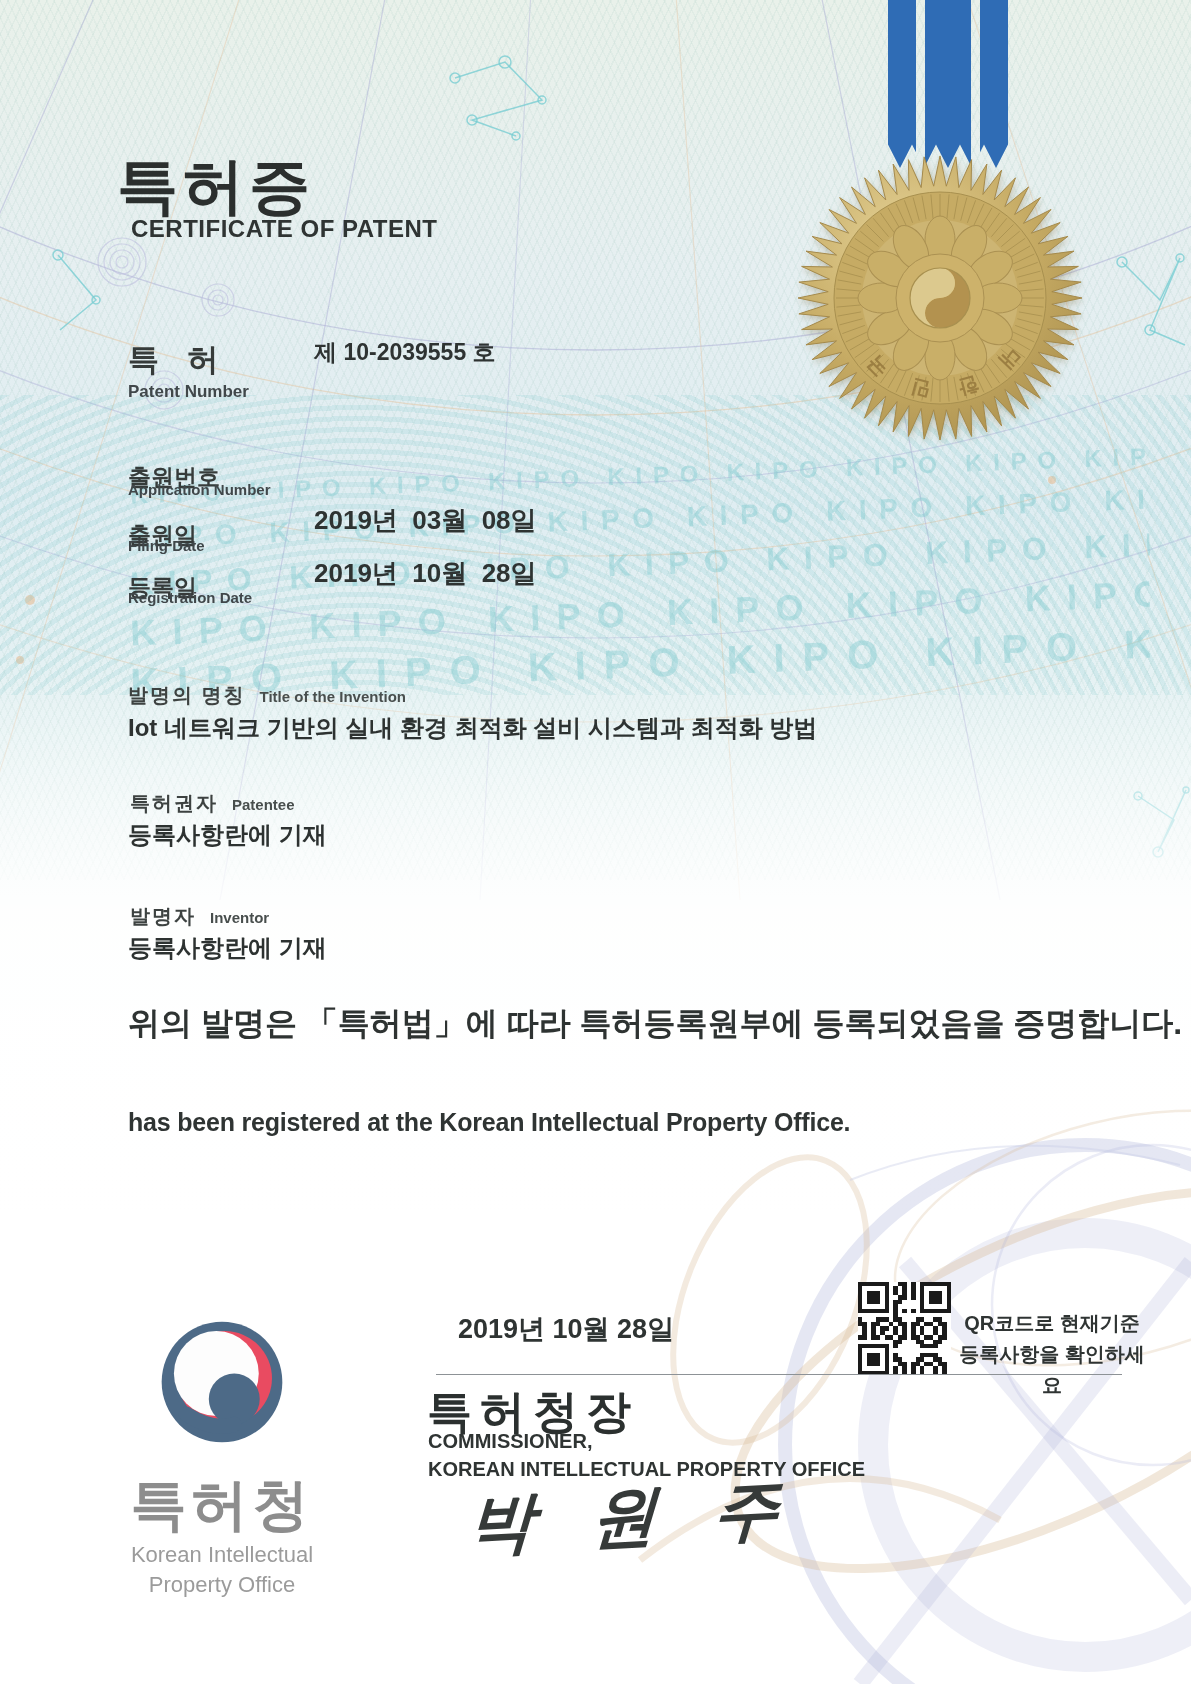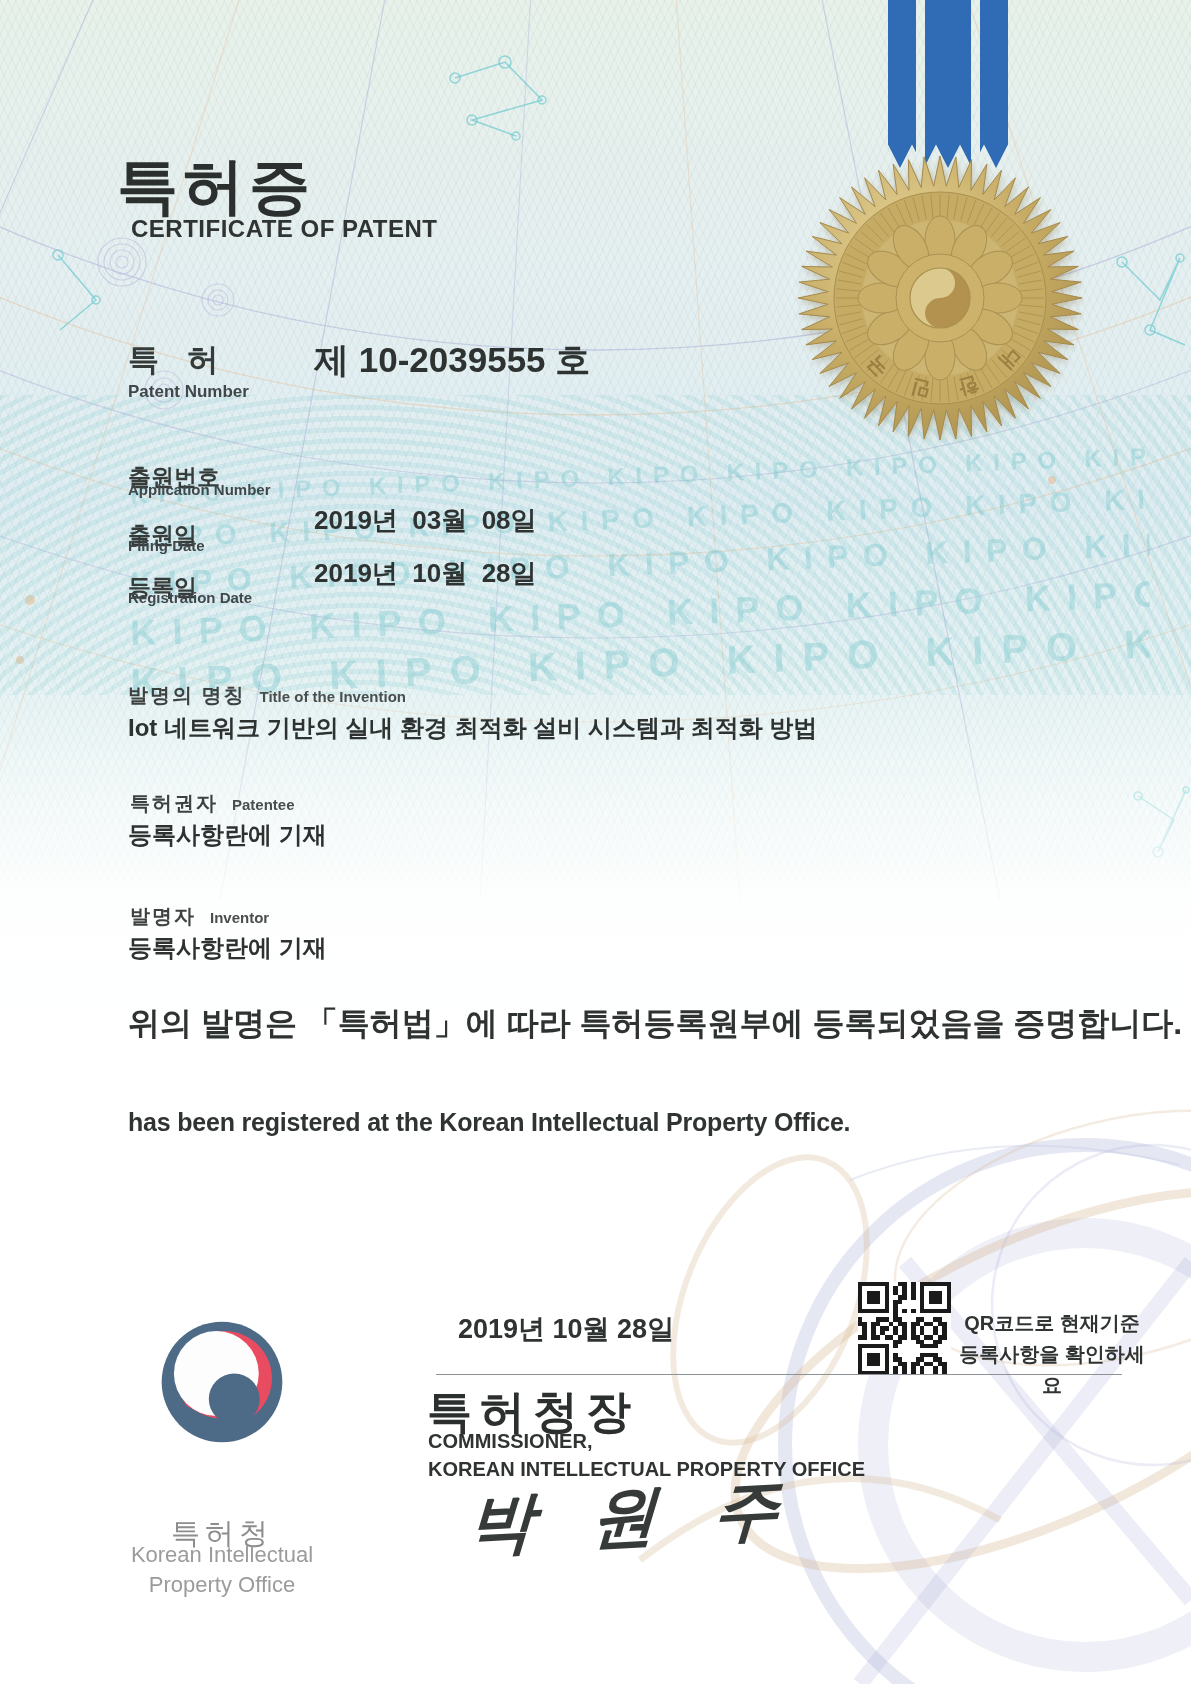--- a/index.html
+++ b/index.html
@@ -29,40 +29,40 @@
   }
   
   .abs{position:absolute;}
   .title-ko{left:117px;top:146px;font-size:61px;font-weight:800;letter-spacing:5px;color:#2b2f2e;}
   .title-en{left:120px;top:215px;font-size:24px;font-weight:800;letter-spacing:.5px;color:#2f3433;margin-left:11px;}
   .lab-ko{font-weight:800;color:#363b3a;}
   .lab-en{font-weight:700;color:#40474a;}
   .val{font-weight:800;color:#2e3332;white-space:pre;}
   .p-lab{left:128px;top:339px;font-size:31px;letter-spacing:10px;}
   .p-sub{left:128px;top:382px;font-size:17px;}
-  .p-val{left:314px;top:337px;font-size:35px;}
+  .p-val{left:314px;top:337px;font-size:23px;}
   .f-lab{font-size:23px;margin-top:12px;}
   .f-sub{font-size:15px;}
   .f-val{font-size:26px;}
   .sec-lab{font-size:20px;font-weight:700;color:#3d4241;letter-spacing:2px;}
   .sec-lab small{font-size:15px;font-weight:700;letter-spacing:0;color:#484e4d;margin-left:14px;}
   .sec-val{font-size:24px;font-weight:800;color:#2d3231;}
   .stmt-ko{left:128px;top:1002px;font-size:32px;font-weight:800;white-space:nowrap;color:#2e3332;}
   .stmt-en{left:128px;top:1104px;font-size:25px;font-weight:800;line-height:1.5;letter-spacing:-.2px;color:#31363
 5;}
   .issue-date{left:458px;top:1311px;font-size:27px;font-weight:600;color:#31363  5;white-space:pre;}
   .sig-line{left:436px;top:1374px;width:686px;border-top:1.5px solid #8d9296;height:0;}
   .comm-ko{left:427px;top:1382px;font-size:45px;font-weight:800;letter-spacing:8px;color:#2b302f;}
   .comm-en{left:428px;top:1428px;font-size:20px;font-weight:800;line-height:1.38;color:#31363  5;}
   .signature{
     left:468px;top:1472px;font-size:66px;font-weight:700;color:#363a39;
     font-family:"Liberation Serif","DejaVu Serif",serif;font-style:italic;
     letter-spacing:20px;transform:rotate(-3deg) skewX(-6deg);
   }
-  .office-ko{left:120px;top:1514px;width:204px;text-align:center;font-size:29px;font-weight:400;letter-spacing:5px;color:#8d8d8d;}
+  .office-ko{left:120px;top:1468px;width:204px;text-align:center;font-size:56px;font-weight:700;letter-spacing:5px;color:#8d8d8d;}
   .office-en{left:98px;top:1540px;width:248px;text-align:center;font-size:22px;font-weight:500;line-height:1.35;color:#9b9b9b;}
   .qr-note{left:952px;top:1308px;width:200px;text-align:center;font-size:20px;font-weight:800;line-height:1.55;color:#2f3433;}
   
   .ribbon{
     position:absolute;left:888px;top:0;width:120px;height:168px;
     background:linear-gradient(90deg,#2f6cb5 0 28px,transparent 28px 37px,#2f6cb5 37px 83px,transparent 83px 92px,#2f6cb5 92px 120px);
     clip-path:polygon(0 0,100% 0,100% 86%,90% 100%,80% 86%,70% 100%,60% 86%,50% 100%,40% 86%,30% 100%,20% 86%,10% 100%,0 86%);
   }
   .medal{position:absolute;left:795px;top:153px;filter:drop-shadow(1px 3px 3px rgba(120,100,50,.35));}
   .qr{position:absolute;left:858px;top:1282px;width:93px;height:93px;}

